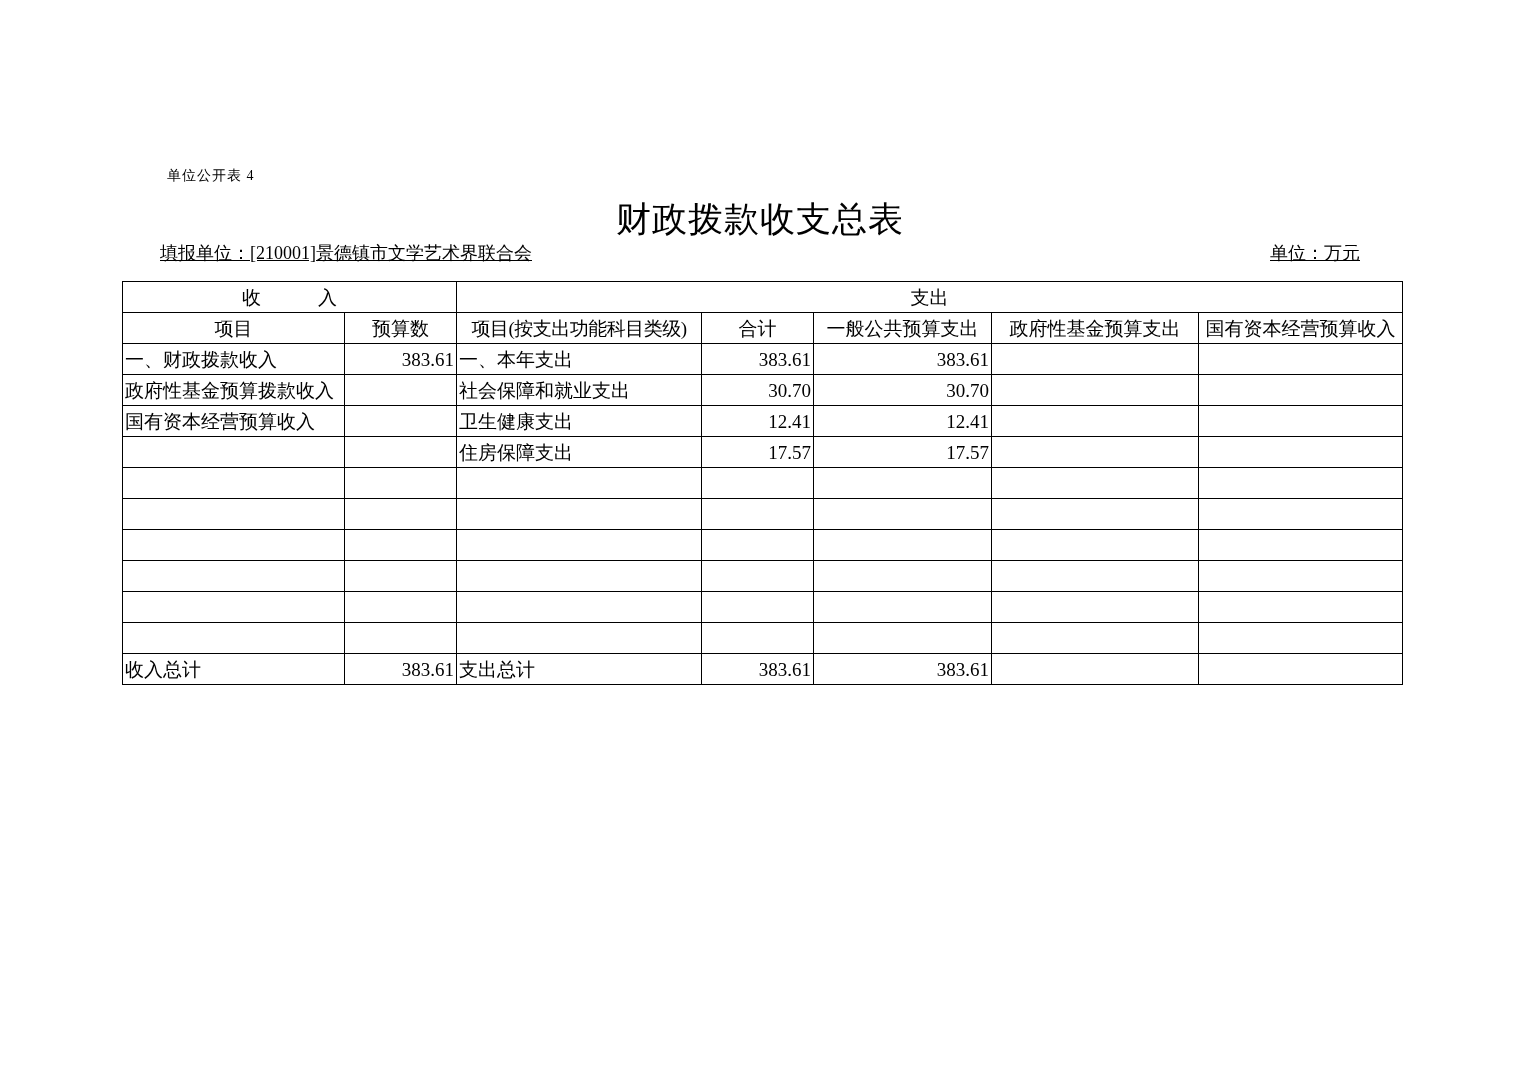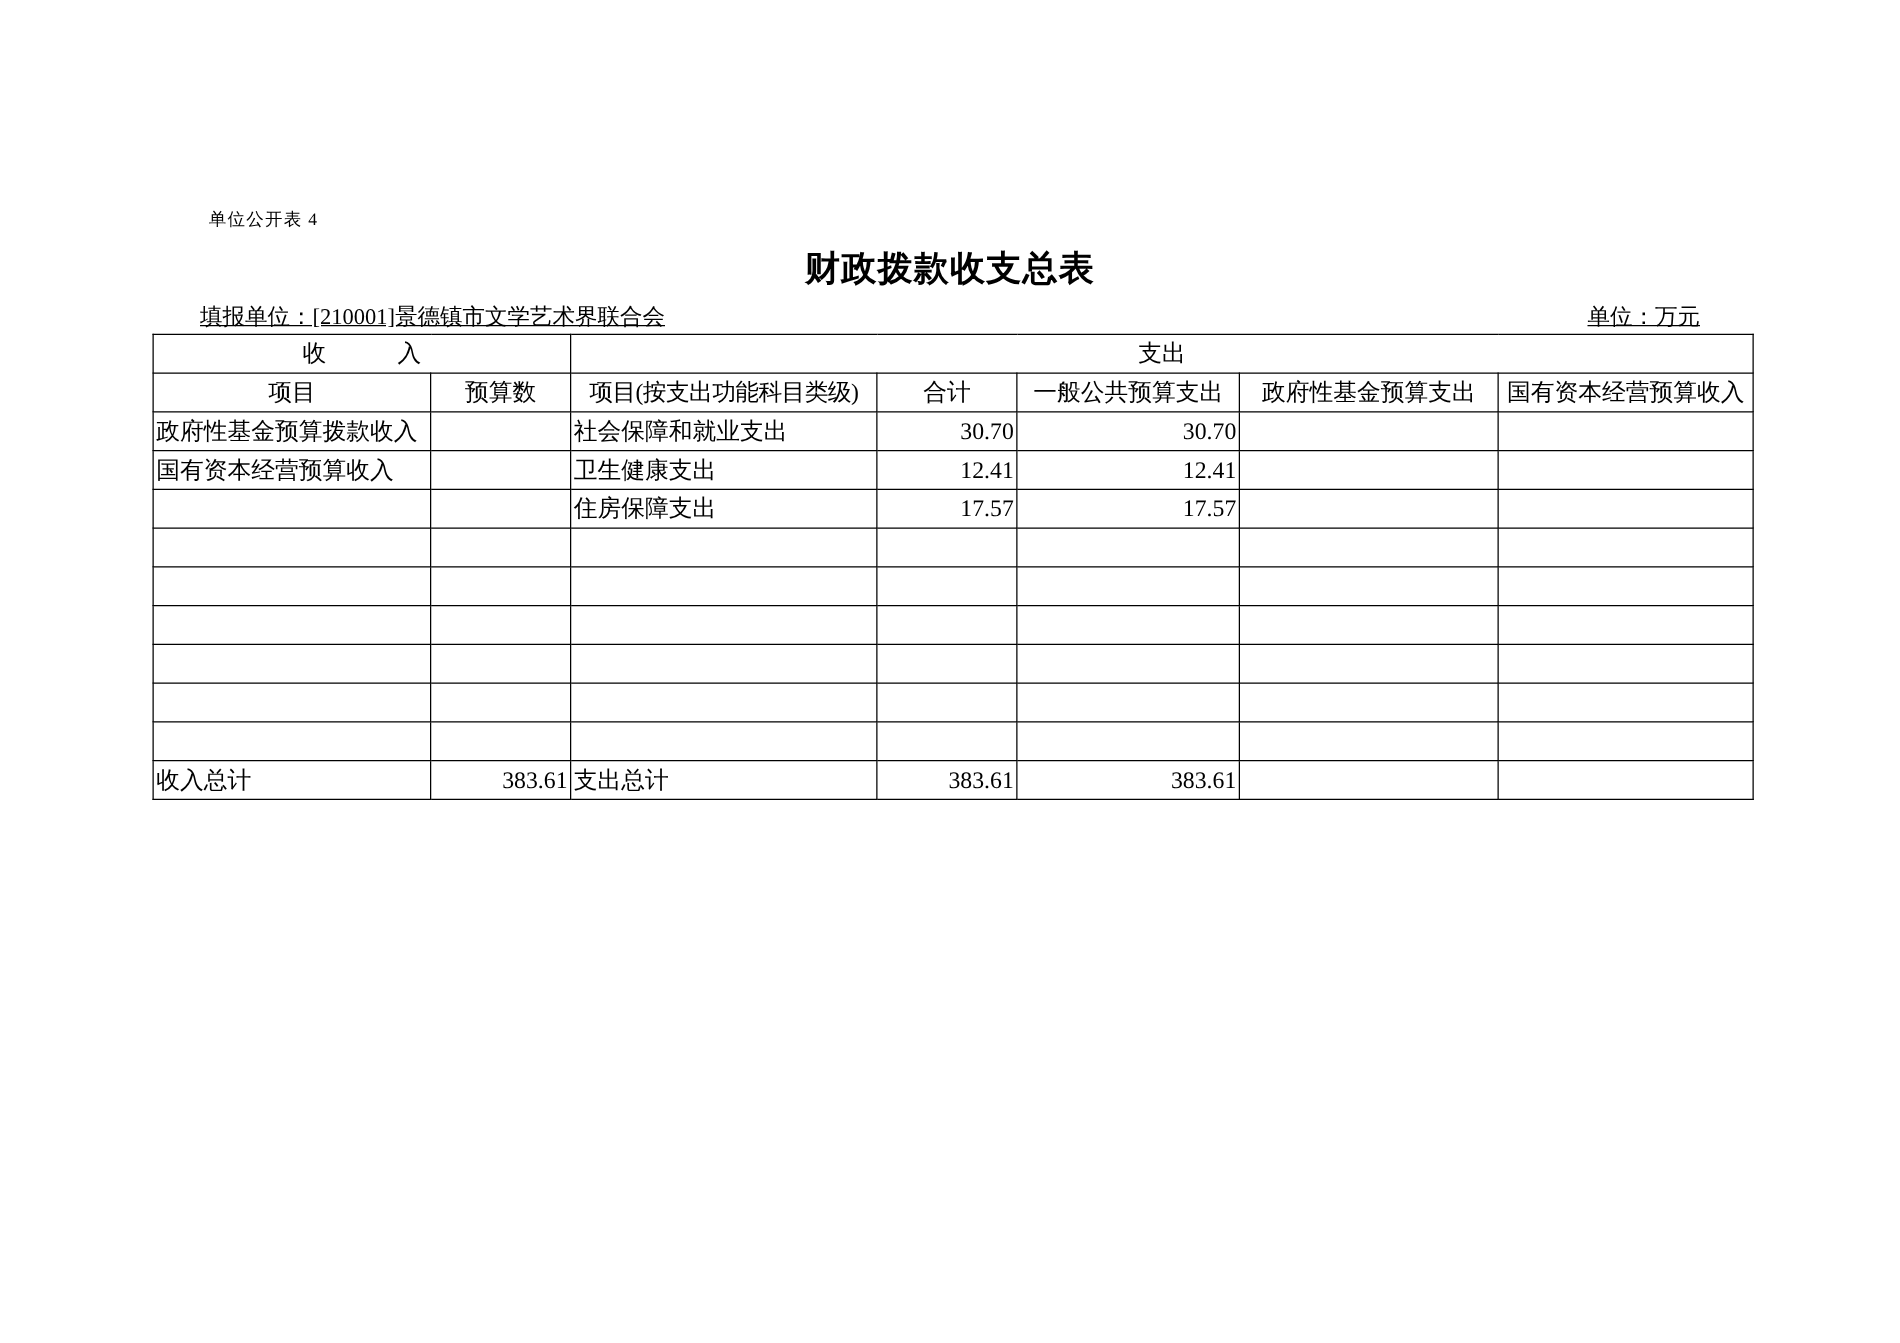--- a/index.html
+++ b/index.html
@@ -23,40 +23,40 @@
     letter-spacing: 1px;
     white-space: nowrap;
   }
   .page-title {
     position: absolute;
     left: 0;
     top: 196px;
     width: 100%;
     margin: 0;
     text-align: center;
-    font-size: 28px;
-    font-weight: bold;
+    font-size: 35px;
+    font-weight: normal;
     letter-spacing: 1px;
     white-space: nowrap;
   }
   .meta-row {
     position: absolute;
     left: 160px;
     top: 241px;
     width: 1200px;
     display: flex;
     justify-content: space-between;
     font-size: 18px;
     white-space: nowrap;
     text-decoration: underline;
   }
   table.budget-table {
     position: absolute;
     left: 122px;
-    top: 267px;
+    top: 281px;
     width: 1280px;
     border-collapse: collapse;
     table-layout: fixed;
   }
   table.budget-table td {
     border: 1px solid #000000;
     height: 30px;
     font-size: 19px;
     line-height: 1;
     padding: 0 2px;
@@ -97,20 +97,29 @@
     <tr>
       <td class="tc">项目</td>
       <td class="tc">预算数</td>
       <td class="tc squeeze">项目(按支出功能科目类级)</td>
       <td class="tc">合计</td>
       <td class="tc">一般公共预算支出</td>
       <td class="tc">政府性基金预算支出</td>
       <td class="tc">国有资本经营预算收入</td>
     </tr>
     <tr>
+      <td class="tl">一、财政拨款收入</td>
+      <td class="tr">383.61</td>
+      <td class="tl">一、本年支出</td>
+      <td class="tr">383.61</td>
+      <td class="tr">383.61</td>
+      <td class="tr"></td>
+      <td class="tr"></td>
+    </tr>
+    <tr>
       <td class="tl">政府性基金预算拨款收入</td>
       <td class="tr"></td>
       <td class="tl">社会保障和就业支出</td>
       <td class="tr">30.70</td>
       <td class="tr">30.70</td>
       <td class="tr"></td>
       <td class="tr"></td>
     </tr>
     <tr>
       <td class="tl">国有资本经营预算收入</td>

